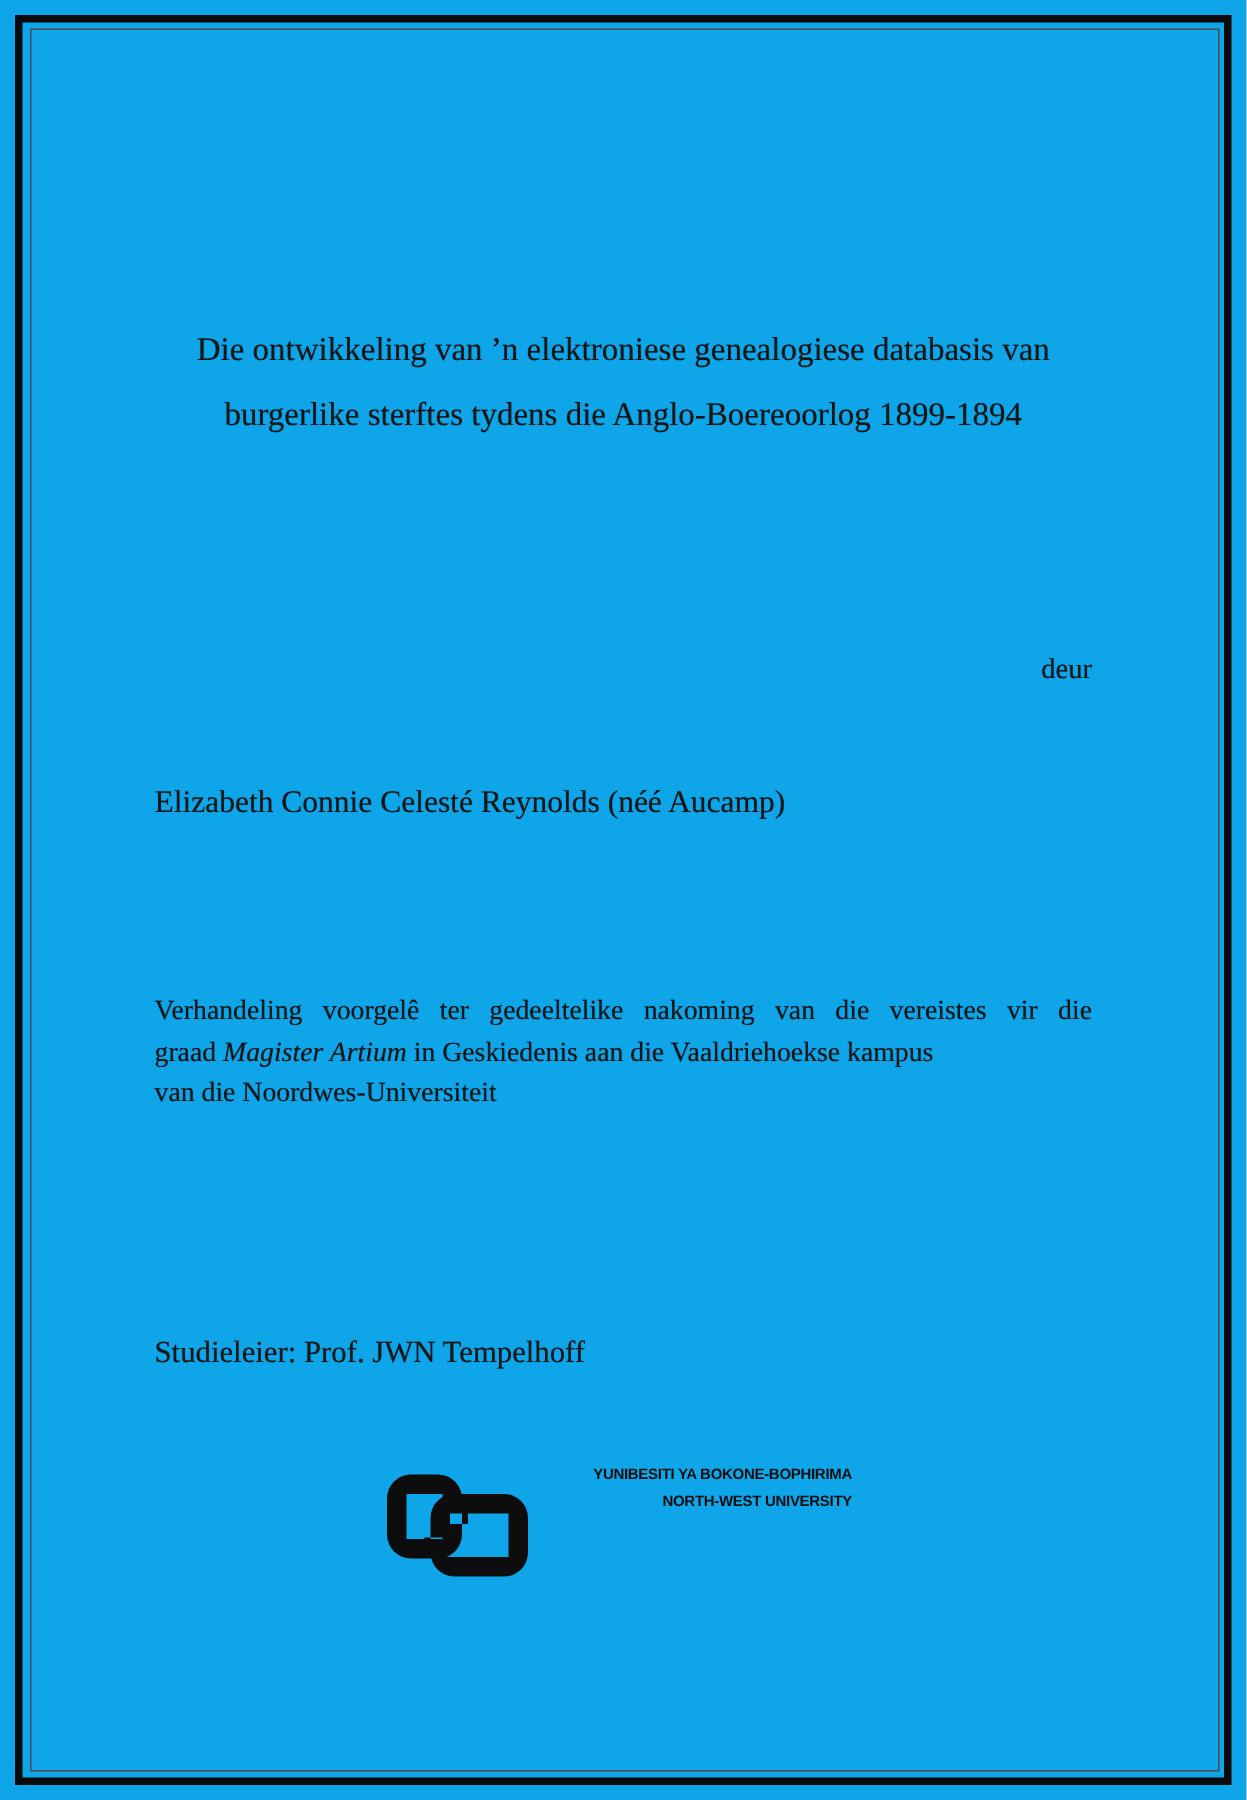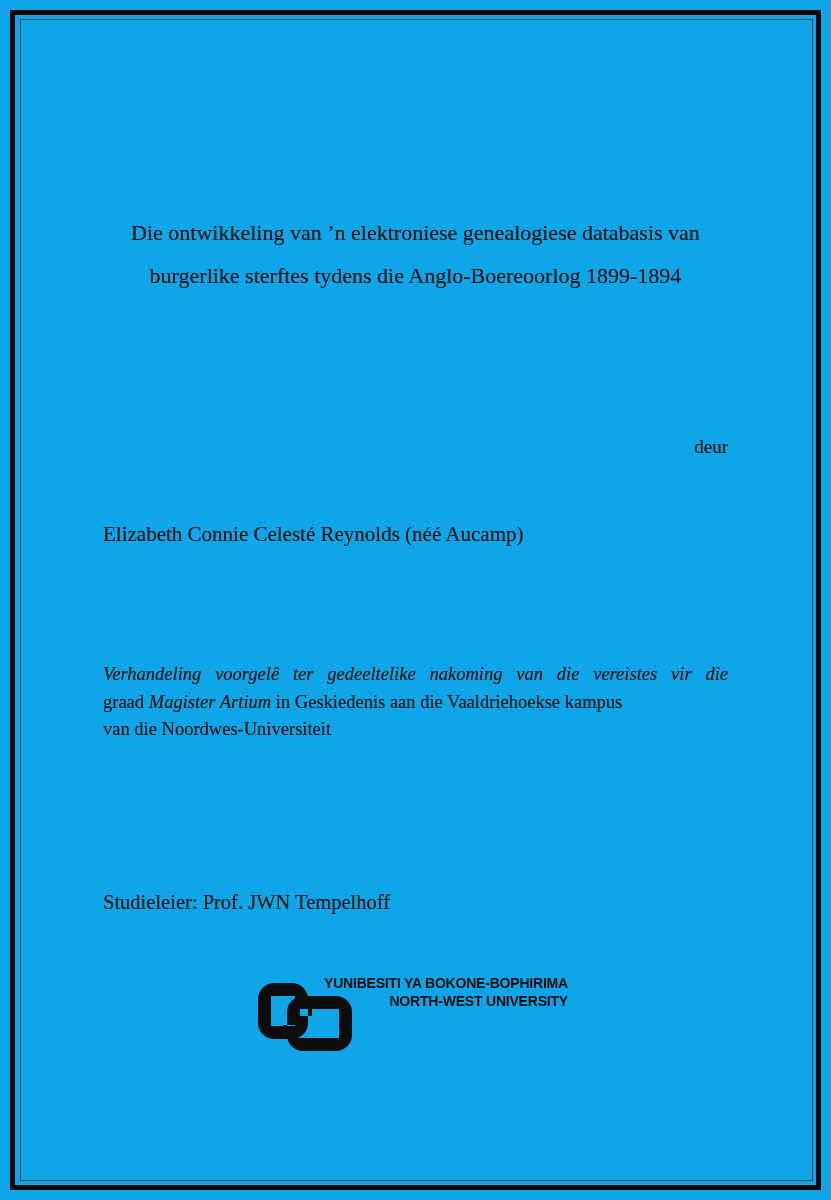--- a/index.html
+++ b/index.html
@@ -56,21 +56,20 @@
   .submission {
     position: absolute;
     left: 103px; width: 625px; top: 661px;
     font-size: 18.5px;
     line-height: 27.5px;
     text-align: left;
   }
   .submission .line-justified {
     text-align: justify;
     text-align-last: justify;
-    font-style: italic;
   }
   .italic { font-style: italic; }
 
   .supervisor-block {
     position: absolute;
     left: 103px; top: 888px;
     font-size: 20.5px;
     line-height: 28.5px;
   }
 
@@ -84,21 +83,21 @@
     left: 0; top: 0;
     width: 100px; height: 82px;
   }
   .logo-text {
     position: absolute;
     left: 58px; top: 3px;
     width: 254px;
     text-align: right;
     font-family: "Liberation Sans", sans-serif;
     font-weight: 700;
-    font-size: 14px;
+    font-size: 10px;
     letter-spacing: -0.2px;
     line-height: 17.5px;
     color: #0d0d0d;
     white-space: nowrap;
   }
 </style>
 </head>
 <body>
 
 <div class="page">

